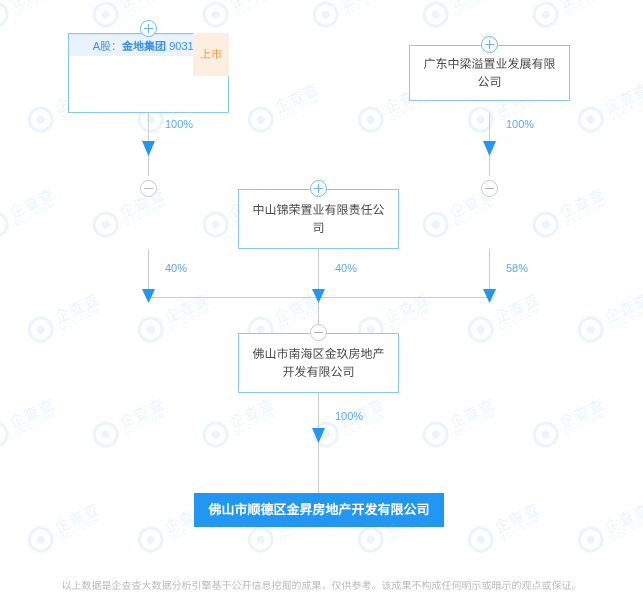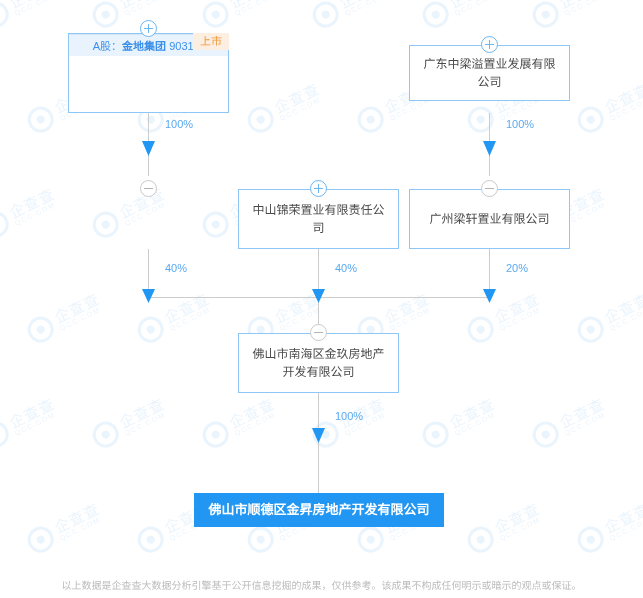--- a/index.html
+++ b/index.html
@@ -117,21 +117,21 @@
 
   
   .badge-listed {
     position: absolute;
     top: -1px;
     right: -1px;
     background: #fdeee2;
     color: #f09a3e;
     font-size: 11px;
     line-height: 17px;
-    padding: 0 7px;
+    padding: 13px 7px;
     z-index: 5;
   }
 
   
   .node.highlight {
     background: #2196f3;
     border-color: #2196f3;
     display: flex;
     align-items: center;
     justify-content: center;
@@ -528,37 +528,34 @@
   <div class="toggle plus" style="left:310px; top:180px;">
     <span class="glyph"></span>
   </div>
   <div class="node" style="left:238px; top:189px; width:161px; height:60px;">
     <div class="node-title" style="height:58px;">中山锦荣置业有限责任公司</div>
   </div>
 
   <div class="toggle minus" style="left:481px; top:180px;">
     <span class="glyph"></span>
   </div>
-  <div class="node" style="left:409px; top:189px; width:161px; height:60px;">
-    <div class="node-title" style="height:58px;">广州梁轩置业有限公司</div>
-  </div>
 
   <div class="toggle minus" style="left:310px; top:324px;">
     <span class="glyph"></span>
   </div>
   <div class="node highlight" style="left:194px; top:493px; width:250px; height:34px;">
     <div class="node-title" style="height:34px;">佛山市顺德区金昇房地产开发有限公司</div>
   </div>
 
   <div class="node" style="left:238px; top:333px; width:161px; height:60px;">
     <div class="node-title" style="height:58px;">佛山市南海区金玖房地产开发有限公司</div>
   </div>
 
   <div class="pct" style="left:153px; top:118px;">100%</div>
   <div class="pct" style="left:494px; top:118px;">100%</div>
   <div class="pct" style="left:153px; top:262px;">40%</div>
   <div class="pct" style="left:323px; top:262px;">40%</div>
-  <div class="pct" style="left:494px; top:262px;">20%</div>
+  <div class="pct" style="left:494px; top:262px;">58%</div>
   <div class="pct" style="left:323px; top:410px;">100%</div>
 
 </div>
 
 <div id="footer-note">以上数据是企查查大数据分析引擎基于公开信息挖掘的成果，仅供参考。该成果不构成任何明示或暗示的观点或保证。</div>
 
 </body></html>

